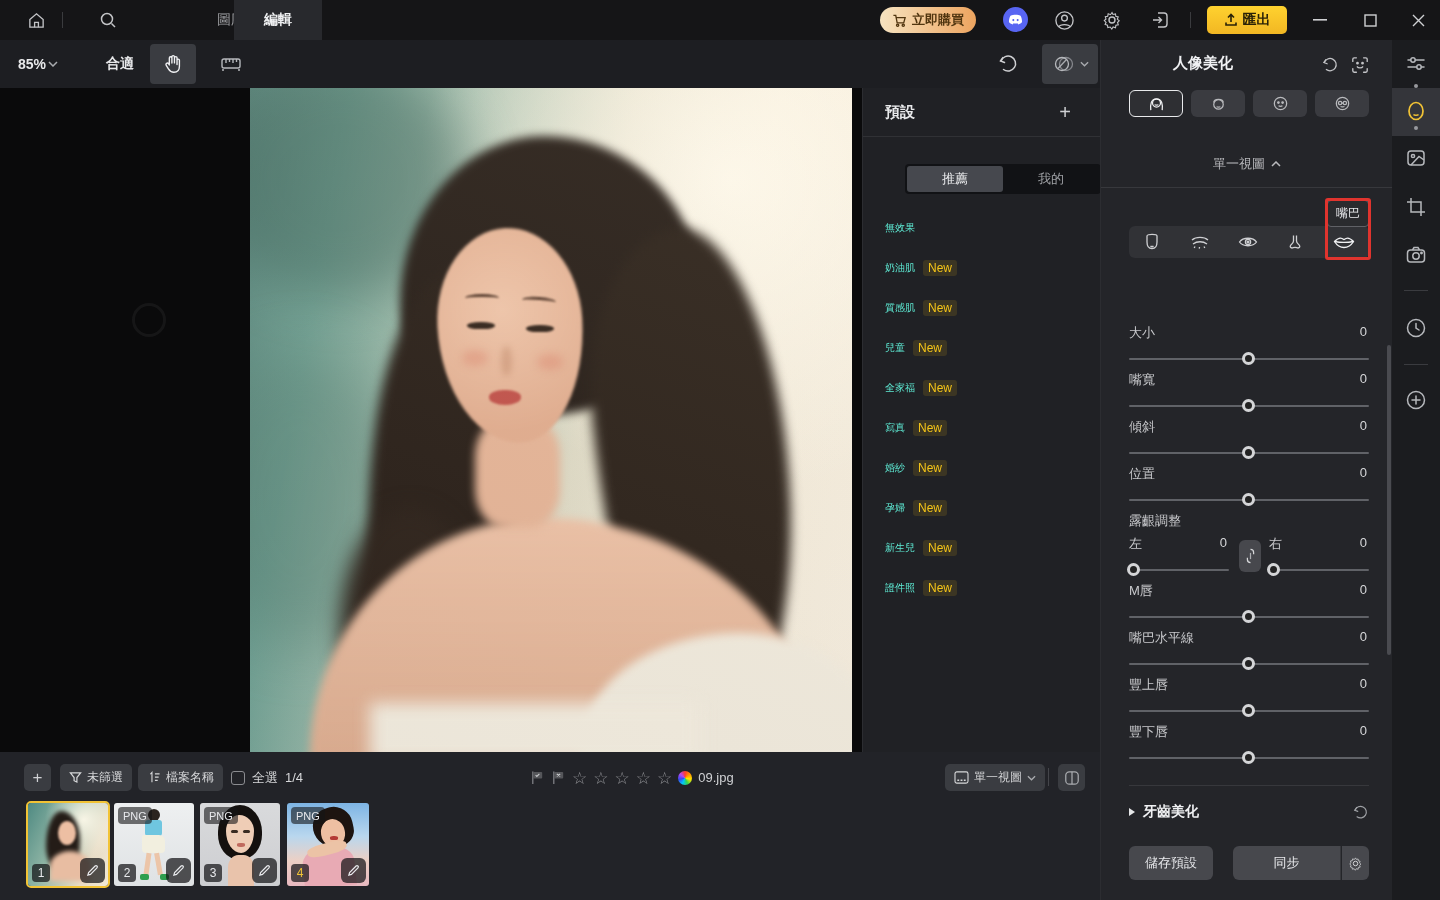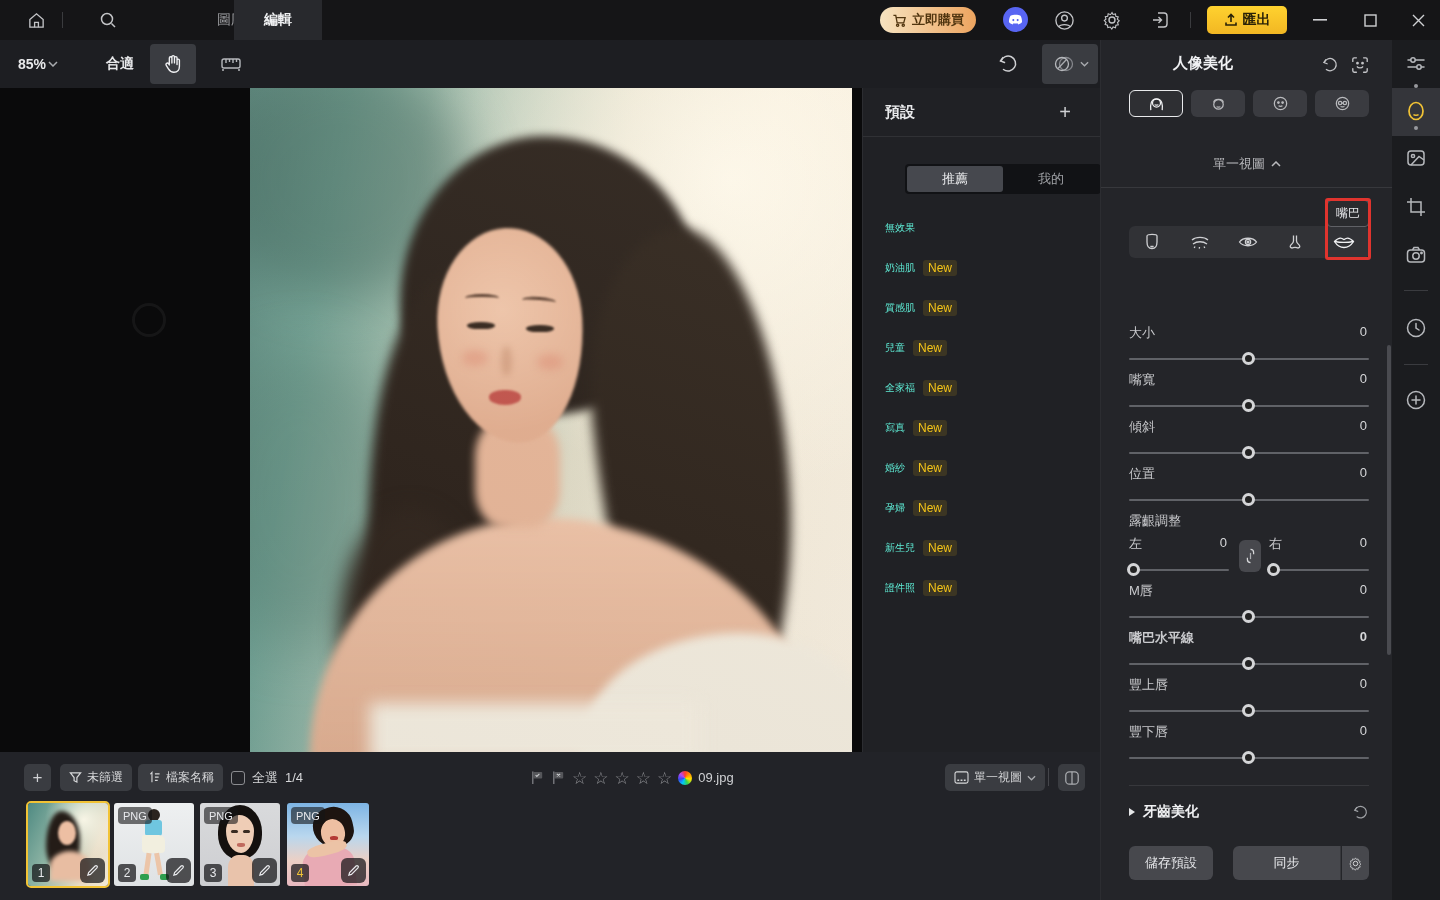--- a/index.html
+++ b/index.html
@@ -489,21 +489,21 @@
         </div>
     </div>
 
     <div class="srow" style="top:494px;">
       <span class="lbl">M唇</span>
       <span class="val">0</span>
       <div class="track">
           <div class="thumb-dot center"></div>
         </div>
     </div>
-    <div class="srow" style="top:541px;font-weight:bold;">
+    <div class="srow" style="top:541px;">
       <span class="lbl">嘴巴水平線</span>
       <span class="val">0</span>
       <div class="track">
           <div class="thumb-dot center"></div>
         </div>
     </div>
     <div class="srow" style="top:588px;">
       <span class="lbl">豐上唇</span>
       <span class="val">0</span>
       <div class="track">

